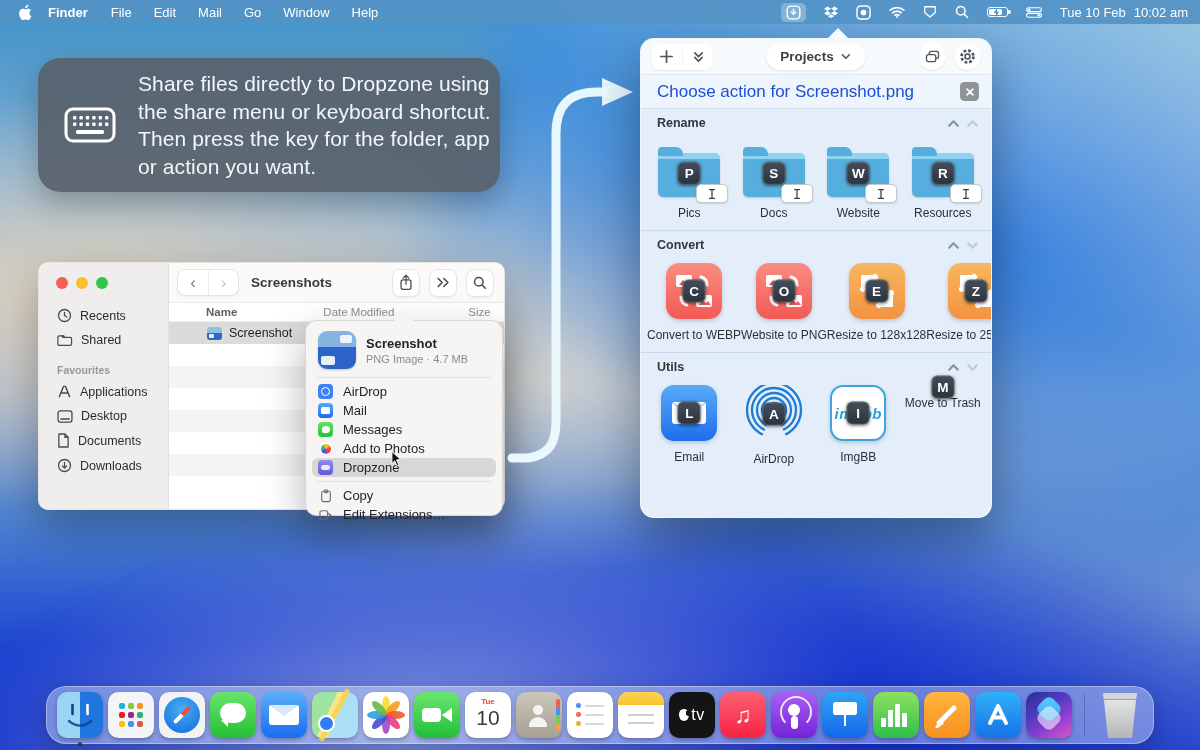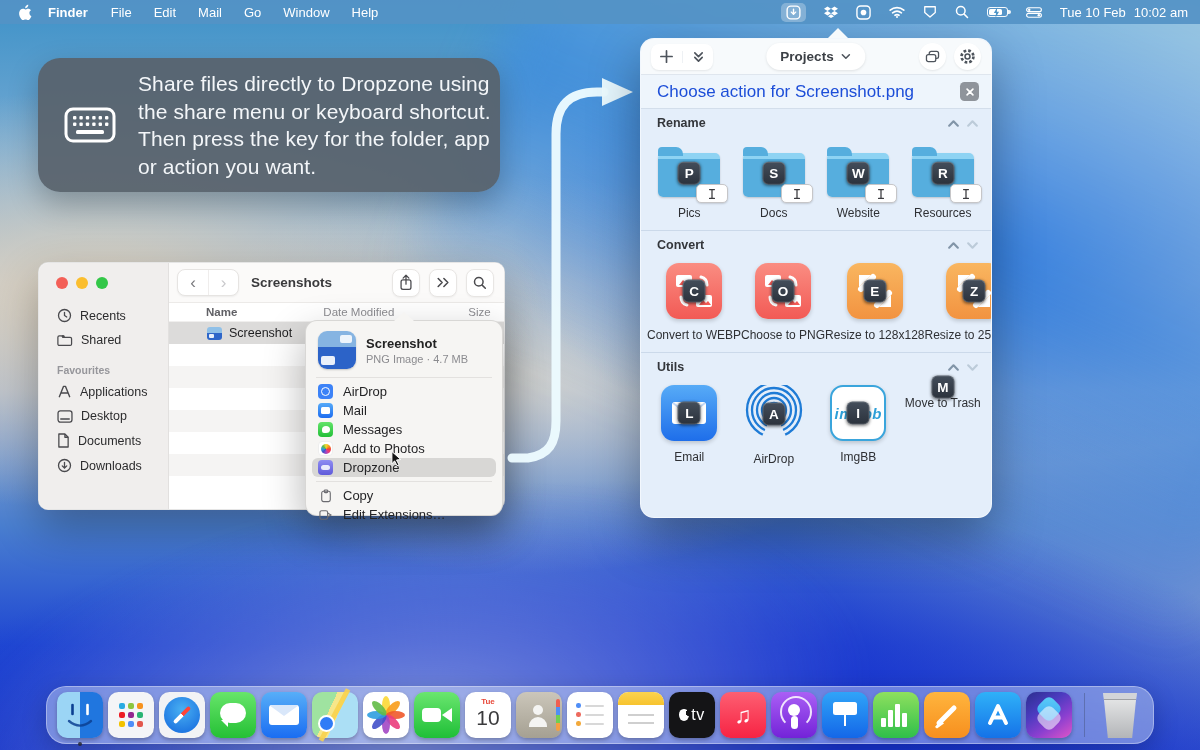--- a/index.html
+++ b/index.html
@@ -633,21 +633,21 @@
               <path d="m5 14 4-5 3 3 2-2 3 4z" fill="#f25a55"></path>
               <rect x="22" y="24" width="16" height="12" rx="2" fill="#fff"></rect>
               <path d="m25 34 4-5 3 3 2-2 3 4z" fill="#f25a55"></path>
               <path d="M27 6c4 1 6 4 6 8" fill="none" stroke="#fff" stroke-width="3" stroke-linecap="round"></path>
               <path d="m33 10 .5 5-4.8-1.6z" fill="#fff"></path>
               <path d="M13 34c-4-1-6-4-6-8" fill="none" stroke="#fff" stroke-width="3" stroke-linecap="round"></path>
               <path d="m7 30-.5-5 4.8 1.6z" fill="#fff"></path>
             </svg>
           <span class="key-badge">O</span>
         </span>
-        <span class="tile-label">Choose to PNG</span>
+        <span class="tile-label">Website to PNG</span>
       </div>
       <div class="cell">
         <span class="sq-tile t-orange">
           <svg viewBox="0 0 40 40" width="40" height="40">
               <path d="M6 18 18 6" stroke="#fff" stroke-width="6" stroke-linecap="round"></path>
               <path d="M4 4h12L4 16z" fill="#fff"></path>
               <path d="M22 34 34 22" stroke="#fff" stroke-width="6" stroke-linecap="round"></path>
               <path d="M36 36H24l12-12z" fill="#fff"></path>
             </svg>
           <span class="key-badge">E</span>

